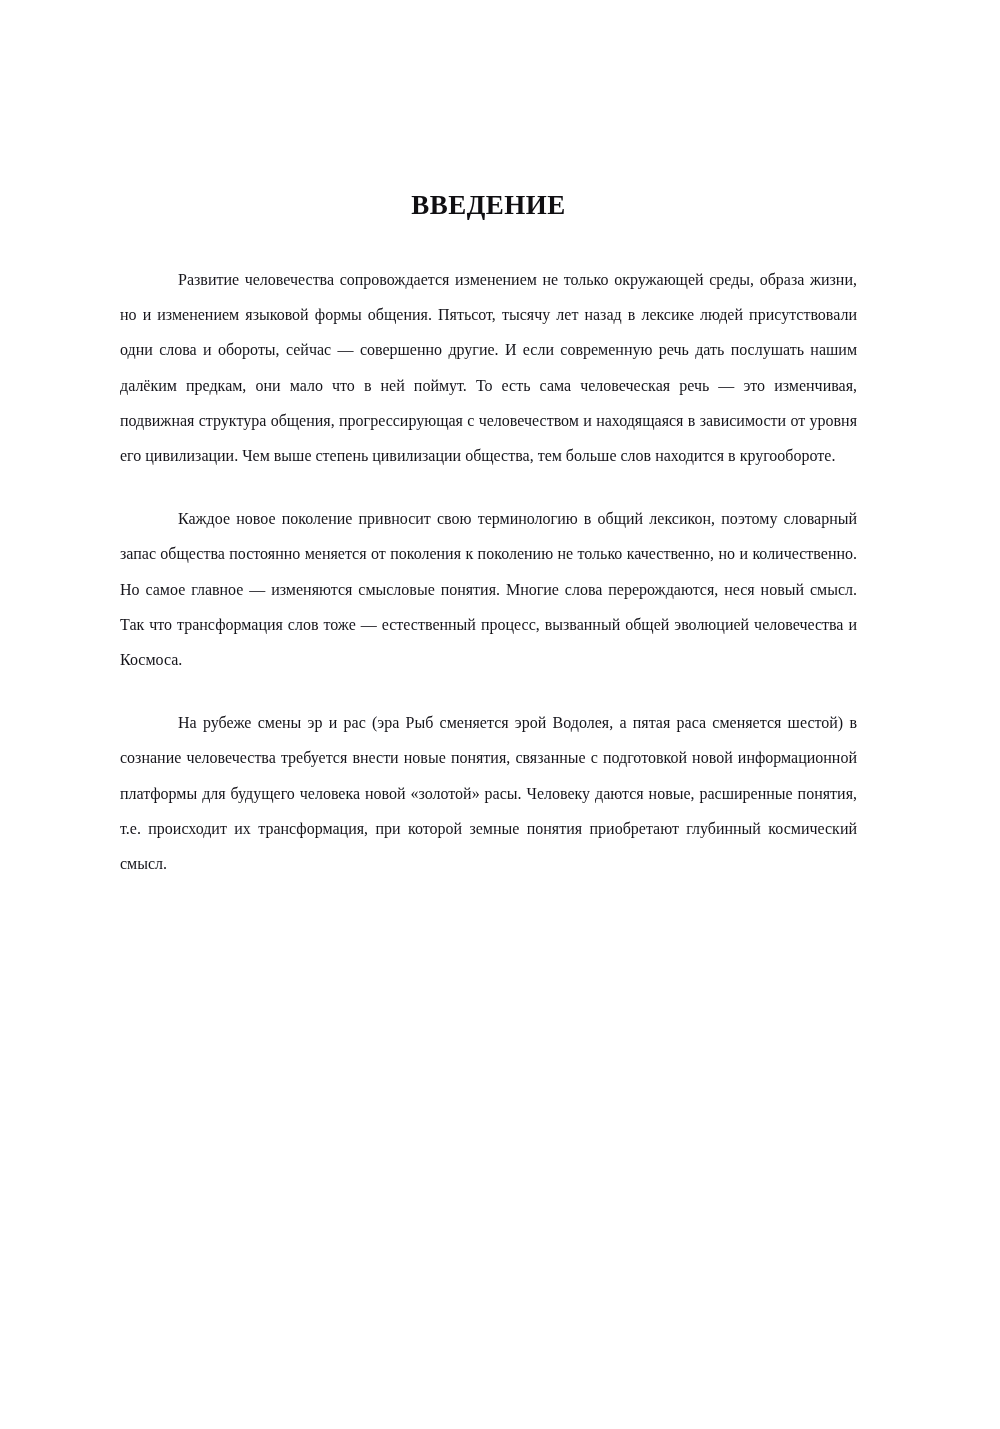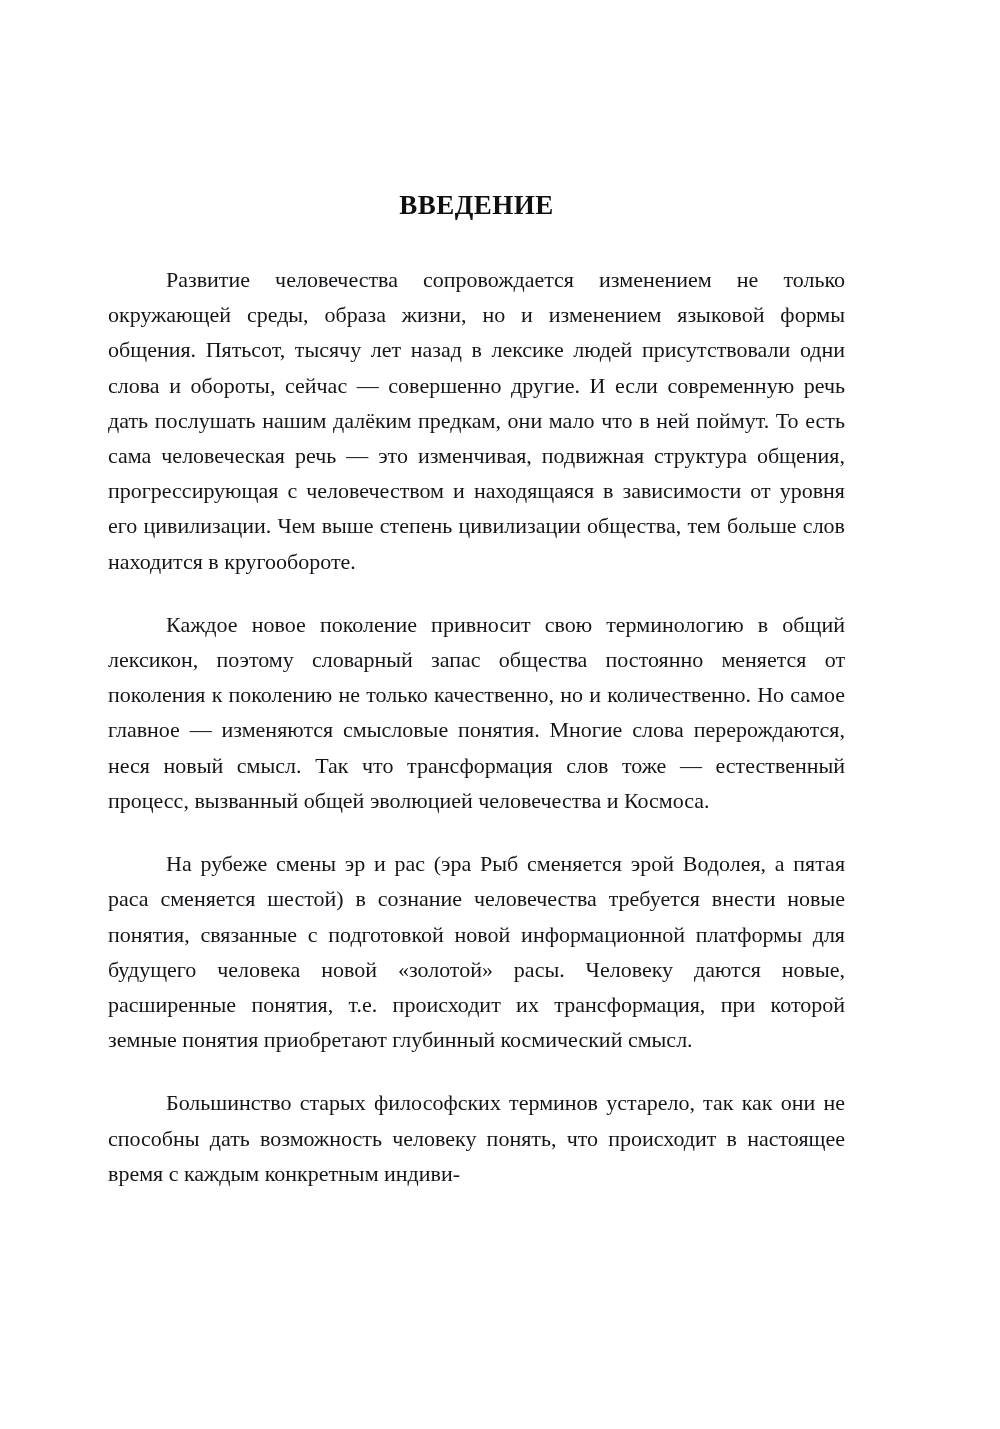--- a/index.html
+++ b/index.html
@@ -15,40 +15,40 @@
     height: 1429px;
     margin: 0 auto;
     background: #ffffff;
     overflow: hidden;
     box-sizing: border-box;
   }
 
   
   .text-block {
     position: absolute;
-    left: 108px;
+    left: 120px;
     top: 0;
     width: 737px;
   }
 
   .page-heading {
     font-family: "Liberation Serif", "DejaVu Serif", serif;
     font-size: 27px;
     font-weight: bold;
     letter-spacing: 0.5px;
     color: #100f12;
     text-align: center;
     margin: 0;
     padding-top: 190px;
     line-height: 1.15;
   }
 
   .body-paragraph {
     font-family: "Liberation Serif", "DejaVu Serif", serif;
-    font-size: 22px;
+    font-size: 16px;
     line-height: 35.2px;
     color: #15141a;
     text-align: justify;
     text-justify: inter-word;
     text-indent: 58px;
     margin: 0;
     hyphens: manual;
     -webkit-hyphens: manual;
   }
 
@@ -72,16 +72,15 @@
   <div class="text-block">
 
     <h1 class="page-heading">ВВЕДЕНИЕ</h1>
 
     <p class="body-paragraph first-paragraph">Развитие человечества сопровождается изменением не только окружающей среды, образа жизни, но и изменением языковой формы общения. Пятьсот, тысячу лет назад в лексике людей присутствовали одни слова и обороты, сейчас — совершенно другие. И если современную речь дать послушать нашим далёким предкам, они мало что в ней поймут. То есть сама человеческая речь — это изменчивая, подвижная структура общения, прогрессирующая с человечеством и находящаяся в зависимости от уровня его цивилизации. Чем выше степень цивилизации общества, тем больше слов находится в кругообороте.</p>
 
     <p class="body-paragraph">Каждое новое поколение привносит свою терминологию в общий лексикон, поэтому словарный запас общества постоянно меняется от поколения к поколению не только качественно, но и количественно. Но самое главное — изменяются смысловые понятия. Многие слова перерождаются, неся новый смысл. Так что трансформация слов тоже — естественный процесс, вызванный общей эволюцией человечества и Космоса.</p>
 
     <p class="body-paragraph">На рубеже смены эр и рас (эра Рыб сменяется эрой Водолея, а пятая раса сменяется шестой) в сознание человечества требуется внести новые понятия, связанные с подготовкой новой информационной платформы для будущего человека новой «золотой» расы. Человеку даются новые, расширенные понятия, т.е. происходит их трансформация, при которой земные понятия приобретают глубинный космический смысл.</p>
 
-    <p class="body-paragraph continues">Большинство старых философских терминов устарело, так как они не способны дать возможность человеку понять, что происходит в настоящее время с каждым конкретным индиви-</p>
 
   </div>
 </div>
 
 </body></html>

